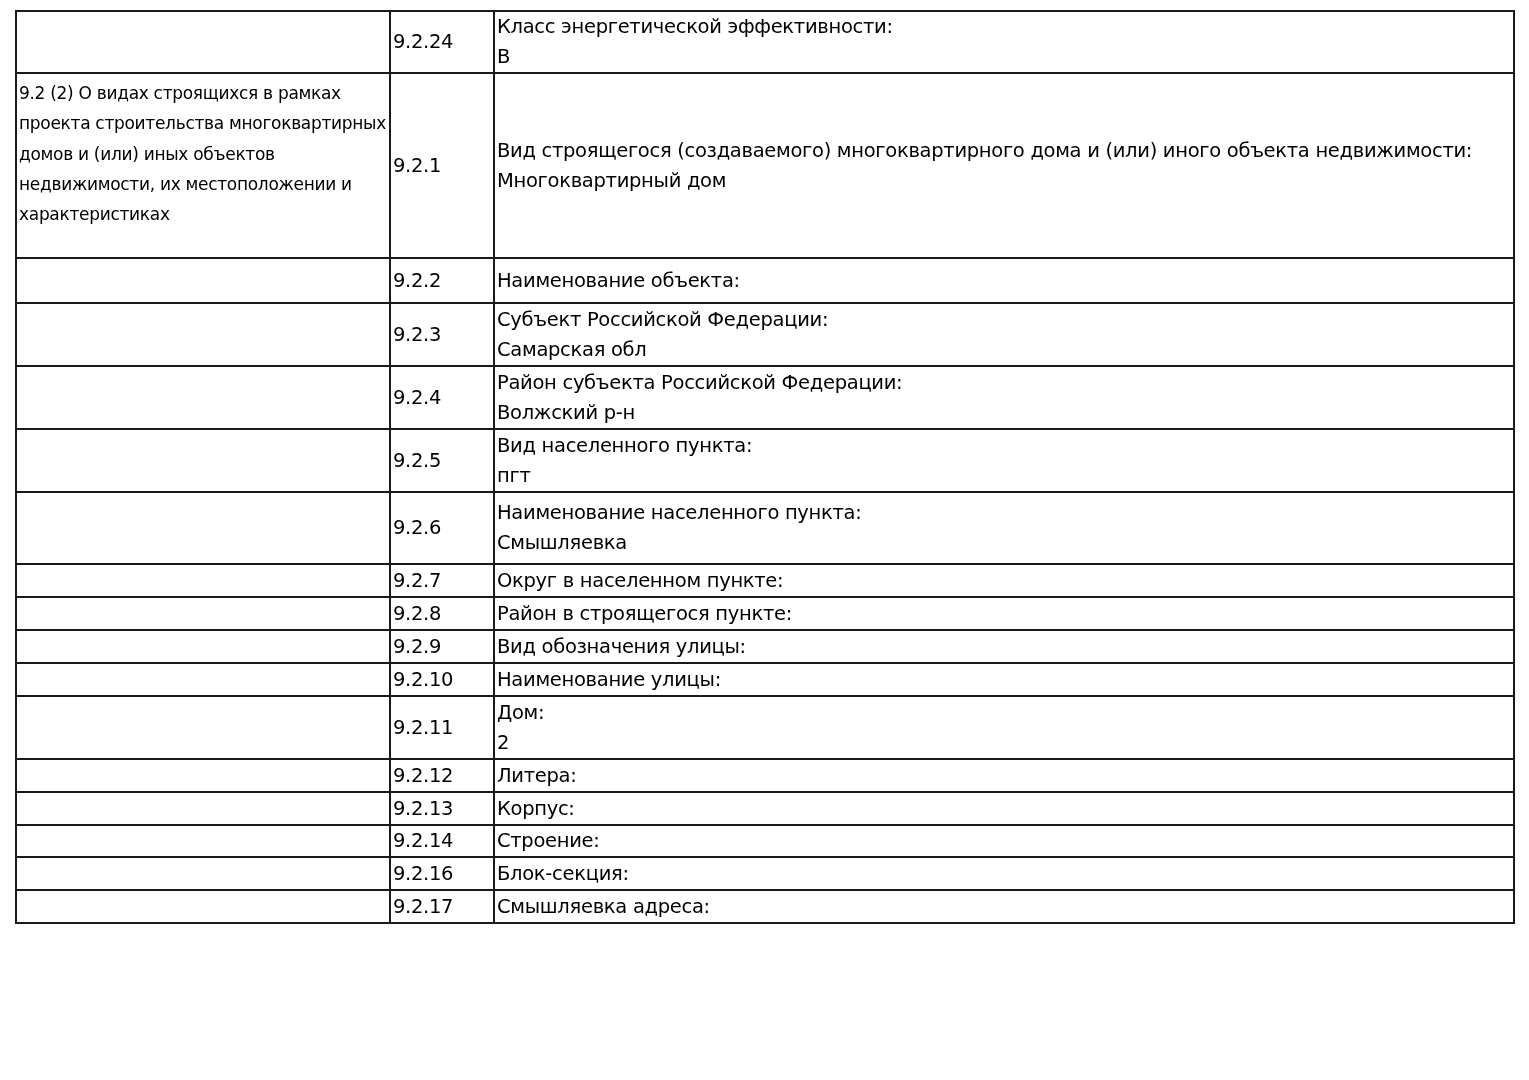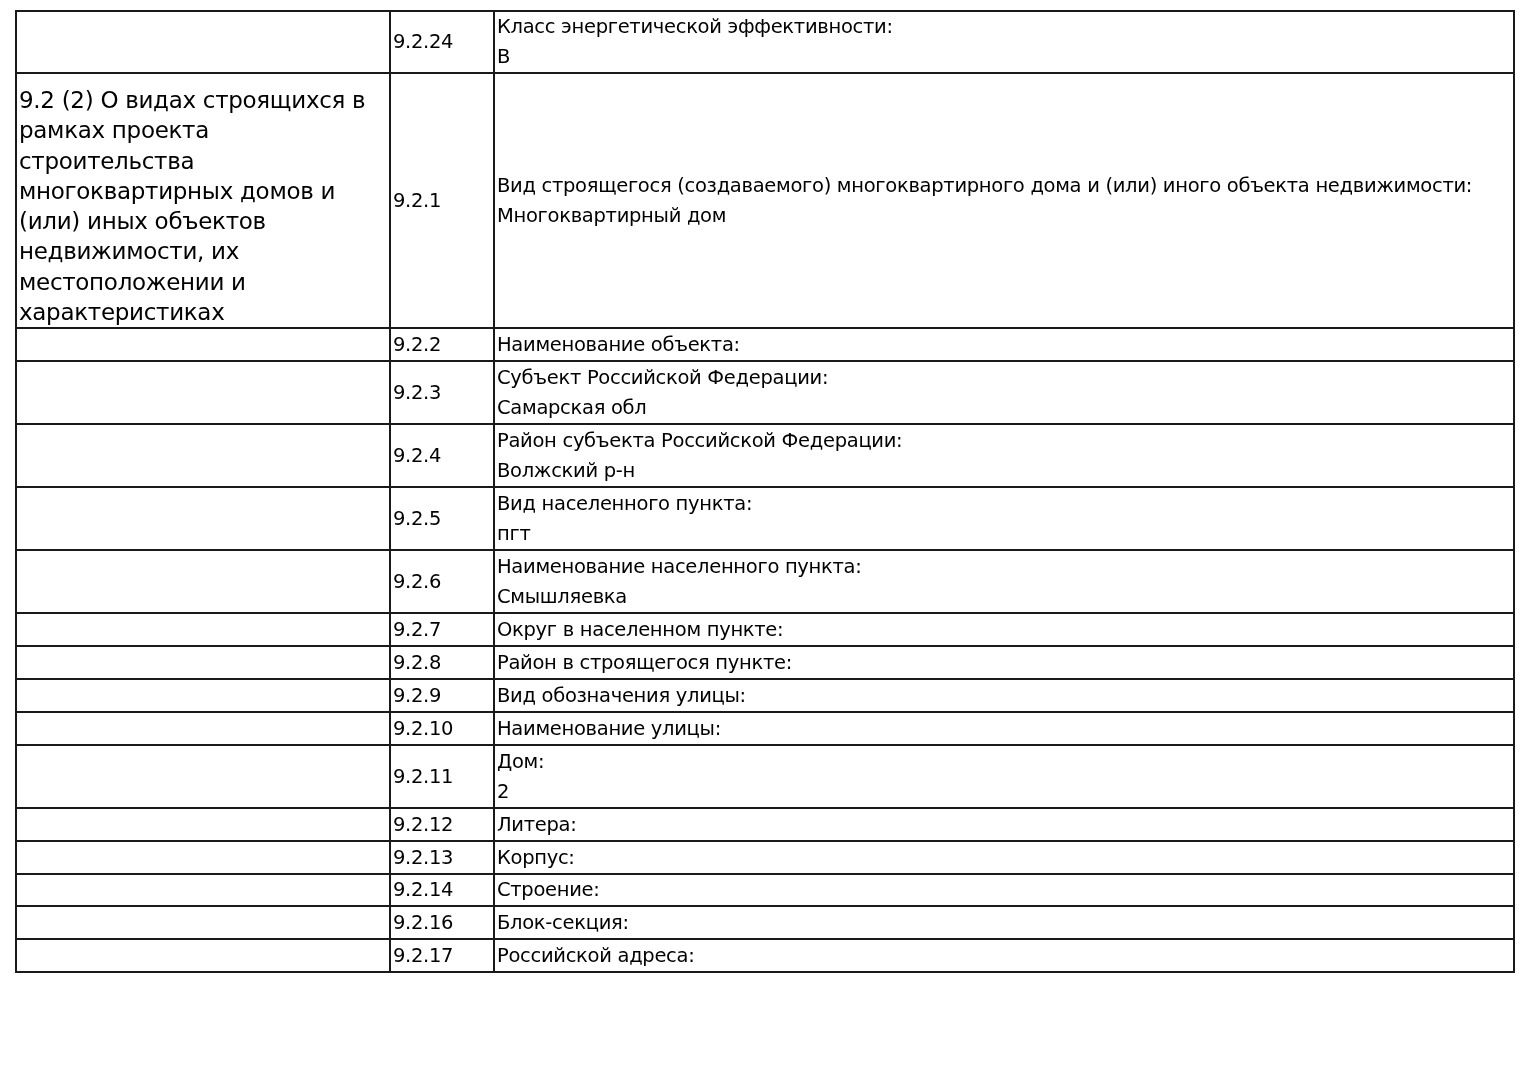--- a/index.html
+++ b/index.html
@@ -5,21 +5,21 @@
   html, body { margin:0; padding:0; background:#ffffff; }
   body { width:1529px; height:1080px; position:relative; overflow:hidden;
          font-family:"DejaVu Sans", sans-serif; color:#000; }
   table { position:absolute; left:15px; top:10px; border-collapse:collapse;
           table-layout:fixed; width:1498px; }
   td { border:2px solid #1a1a1a; padding:0 2px; vertical-align:middle;
        font-size:19.5px; line-height:30px; letter-spacing:-0.3px; }
   col.c1 { width:374px; } col.c2 { width:104px; } col.c3 { width:1020px; }
   .val { display:block; }
   .lbl { display:block; }
-  .sec { font-size:23px; line-height:30.3px; vertical-align:top; padding-top:11px; }
+  .sec { font-size:17px; line-height:30.3px; vertical-align:top; padding-top:4px; }
 </style>
 </head>
 <body>
 
 <table>
   <colgroup>
       <col class="c1">
       <col class="c2">
       <col class="c3">
     </colgroup>
@@ -33,21 +33,21 @@
         </td>
       </tr>
       <tr style="height: 185px;">
         <td class="sec">9.2 (2) О видах строящихся в рамках проекта строительства многоквартирных домов и (или) иных объектов недвижимости, их местоположении и характеристиках</td>
         <td>9.2.1</td>
         <td>
           <span class="lbl">Вид строящегося (создаваемого) многоквартирного дома и (или) иного объекта недвижимости:</span>
           <span class="val">Многоквартирный дом</span>
         </td>
       </tr>
-      <tr style="height: 33px;">
+      <tr style="height: 45px;">
         <td></td>
         <td>9.2.2</td>
         <td>
           <span class="lbl">Наименование объекта:</span>
         </td>
       </tr>
       <tr style="height: 63px;">
         <td></td>
         <td>9.2.3</td>
         <td>
@@ -64,21 +64,21 @@
         </td>
       </tr>
       <tr style="height: 63px;">
         <td></td>
         <td>9.2.5</td>
         <td>
           <span class="lbl">Вид населенного пункта:</span>
           <span class="val">пгт</span>
         </td>
       </tr>
-      <tr style="height: 63px; padding-left: 28px;">
+      <tr style="height: 72px; padding-left: 28px;">
         <td></td>
         <td>9.2.6</td>
         <td>
           <span class="lbl">Наименование населенного пункта:</span>
           <span class="val">Смышляевка</span>
         </td>
       </tr>
       <tr style="height: 33px;">
         <td></td>
         <td>9.2.7</td>
@@ -140,17 +140,17 @@
         <td></td>
         <td>9.2.16</td>
         <td>
           <span class="lbl">Блок-секция:</span>
         </td>
       </tr>
       <tr style="height: 33px; margin-top: 40px;">
         <td></td>
         <td>9.2.17</td>
         <td>
-          <span class="lbl">Российской адреса:</span>
+          <span class="lbl">Смышляевка адреса:</span>
         </td>
       </tr>
     </tbody>
 </table>
 
 </body></html>

